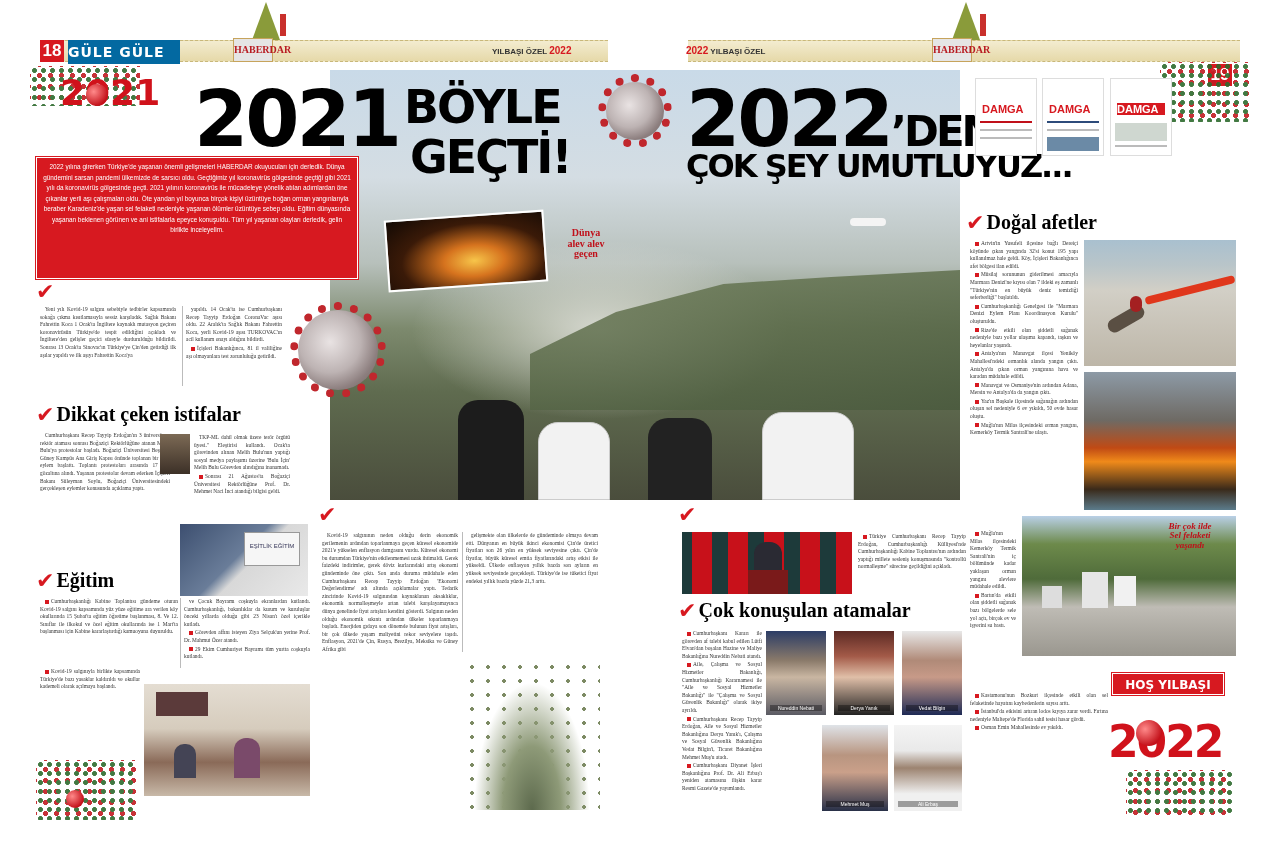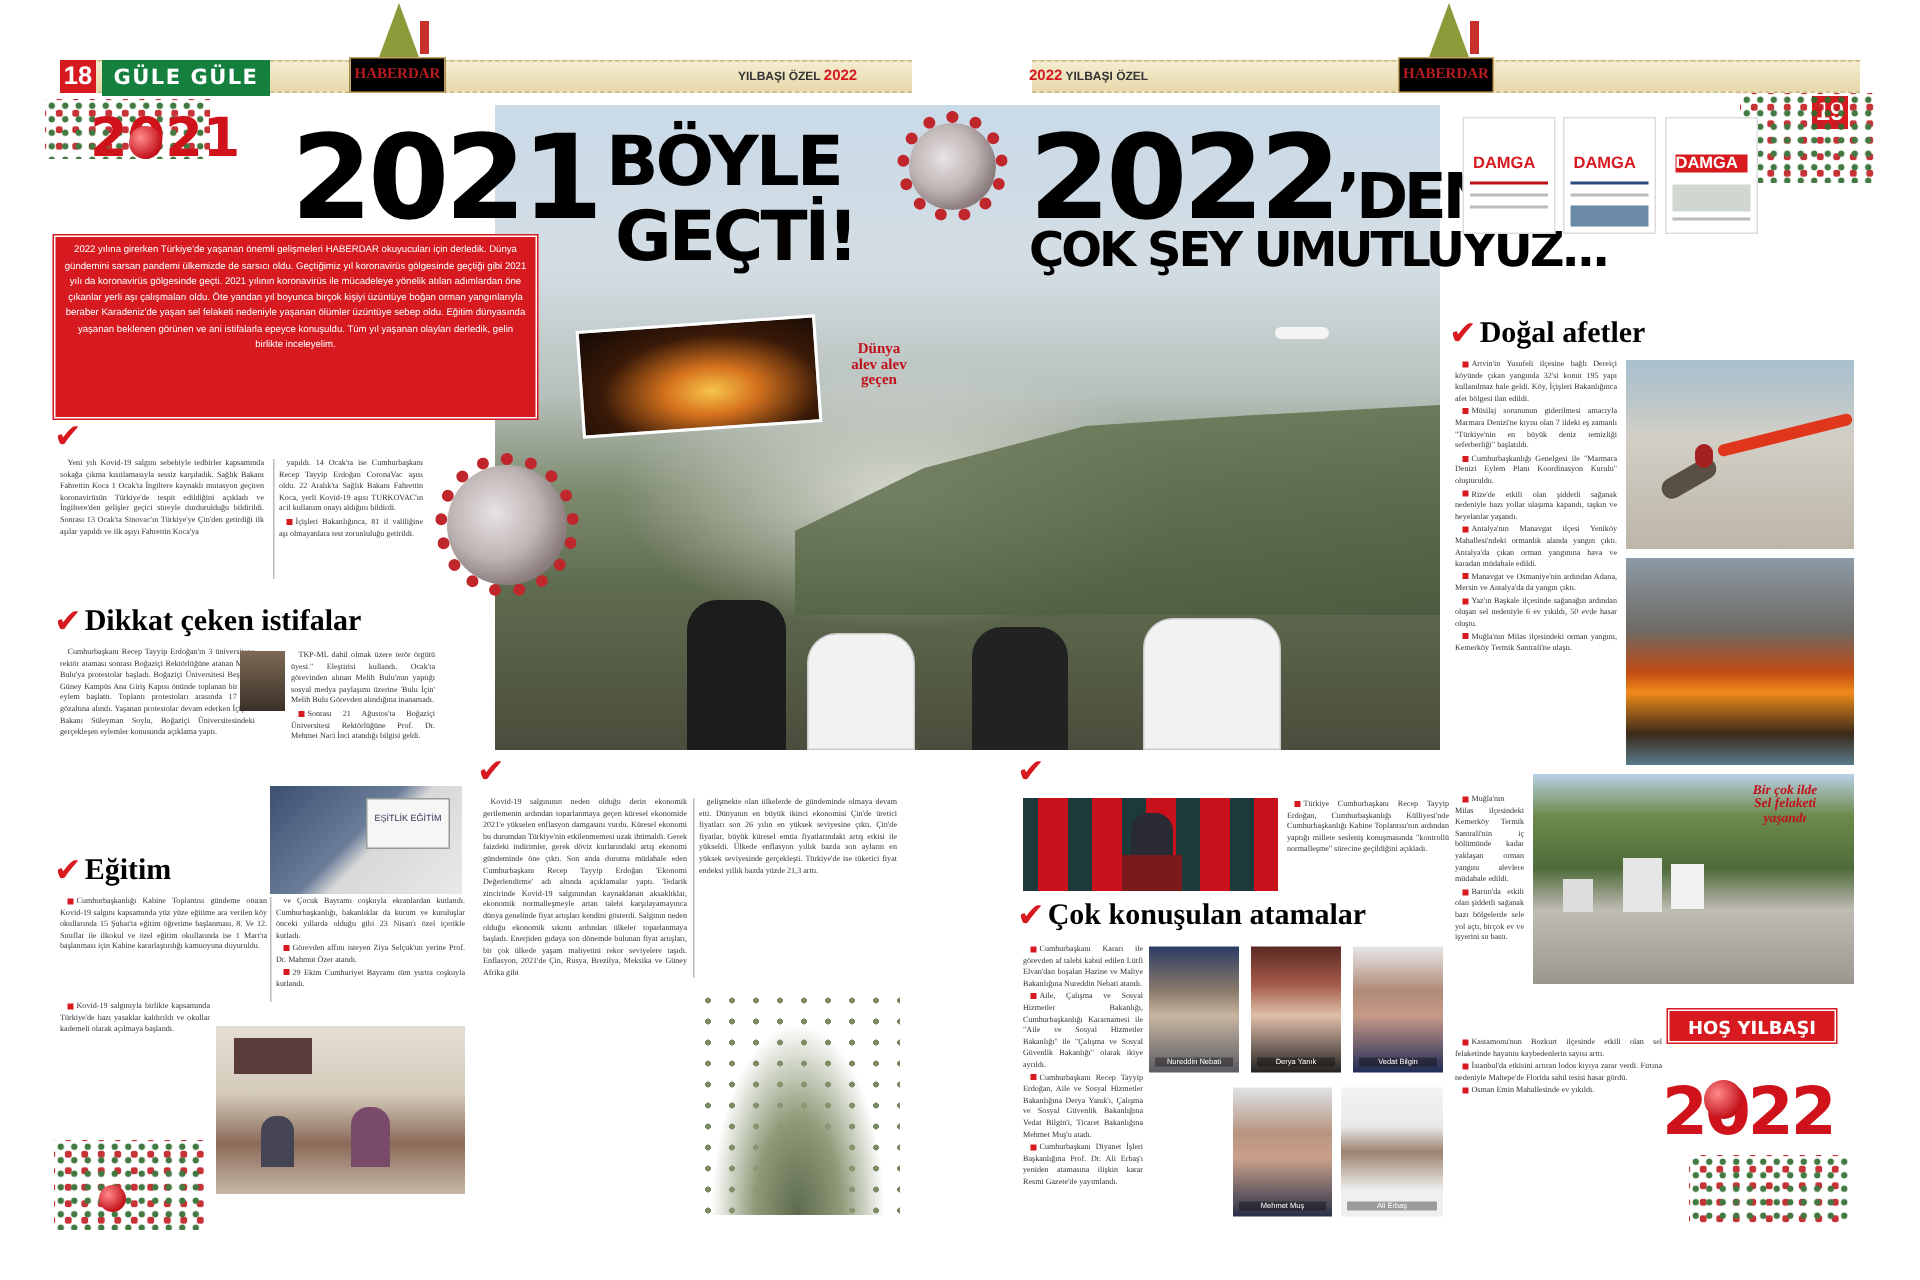--- a/index.html
+++ b/index.html
@@ -4,22 +4,22 @@
 <style>
   * { box-sizing: border-box; margin: 0; padding: 0; }
   html, body { width: 1280px; height: 853px; overflow: hidden; background: #ffffff; }
   body { position: relative; font-family: "Liberation Serif", serif; color: #111; }
 
   .abs { position: absolute; }
 
   
   .hdr-bar { position: absolute; top: 40px; height: 22px; background: linear-gradient(#f3ecd0, #e6d9a9); border-top: 1px dashed #c9b87a; border-bottom: 1px dashed #c9b87a; }
   .page-num { position: absolute; top: 40px; height: 22px; width: 24px; background: #d71920; color: #fff; font-family: "Liberation Sans", sans-serif; font-weight: bold; font-size: 17px; text-align: center; line-height: 22px; }
-  .section-tag { position: absolute; top: 40px; left: 68px; height: 24px; width: 112px; background: #15803d; color: #fff; font-family: "DejaVu Sans", sans-serif; font-weight: bold; font-size: 14px; text-align: center; line-height: 24px; letter-spacing: 1px; }
-  .mast { position: absolute; top: 38px; height: 24px; width: 64px; background: #000000; border: 1px solid #c7a45c; color: #b81c22; font-family: "Liberation Serif", serif; font-weight: bold; font-size: 10px; text-align: center; line-height: 22px; }
+  .section-tag { position: absolute; top: 40px; left: 68px; height: 24px; width: 112px; background: #0369a1; color: #fff; font-family: "DejaVu Sans", sans-serif; font-weight: bold; font-size: 14px; text-align: left; line-height: 24px; letter-spacing: 1px; }
+  .mast { position: absolute; top: 38px; height: 24px; width: 40px; background: #e5e5e5; border: 1px solid #c7a45c; color: #b81c22; font-family: "Liberation Serif", serif; font-weight: bold; font-size: 10px; text-align: center; line-height: 22px; }
   .tree { position: absolute; top: 0; width: 40px; height: 42px; }
   .tree::before { content: ""; position: absolute; left: 6px; top: 2px; border-left: 14px solid transparent; border-right: 14px solid transparent; border-bottom: 38px solid #8a9b3a; }
   .tree::after { content: ""; position: absolute; right: 0; top: 14px; width: 6px; height: 22px; background: #c9302c; }
   .special { position: absolute; top: 45px; font-family: "Liberation Sans", sans-serif; font-size: 8px; font-weight: bold; color: #333; }
   .special b { color: #d71920; font-size: 10px; }
 
   
   .photo-main { position: absolute; left: 330px; top: 70px; width: 630px; height: 430px;
     background: linear-gradient(180deg, #c9dae8 0%, #d4dde3 25%, #b7c0bb 45%, #7d8a6e 60%, #5f6b4f 75%, #4a4d3c 100%); }
   .photo-main .haze { position: absolute; left: 80px; top: 170px; width: 380px; height: 180px; background: radial-gradient(ellipse, rgba(230,230,225,0.85), rgba(200,200,195,0) 70%); }

